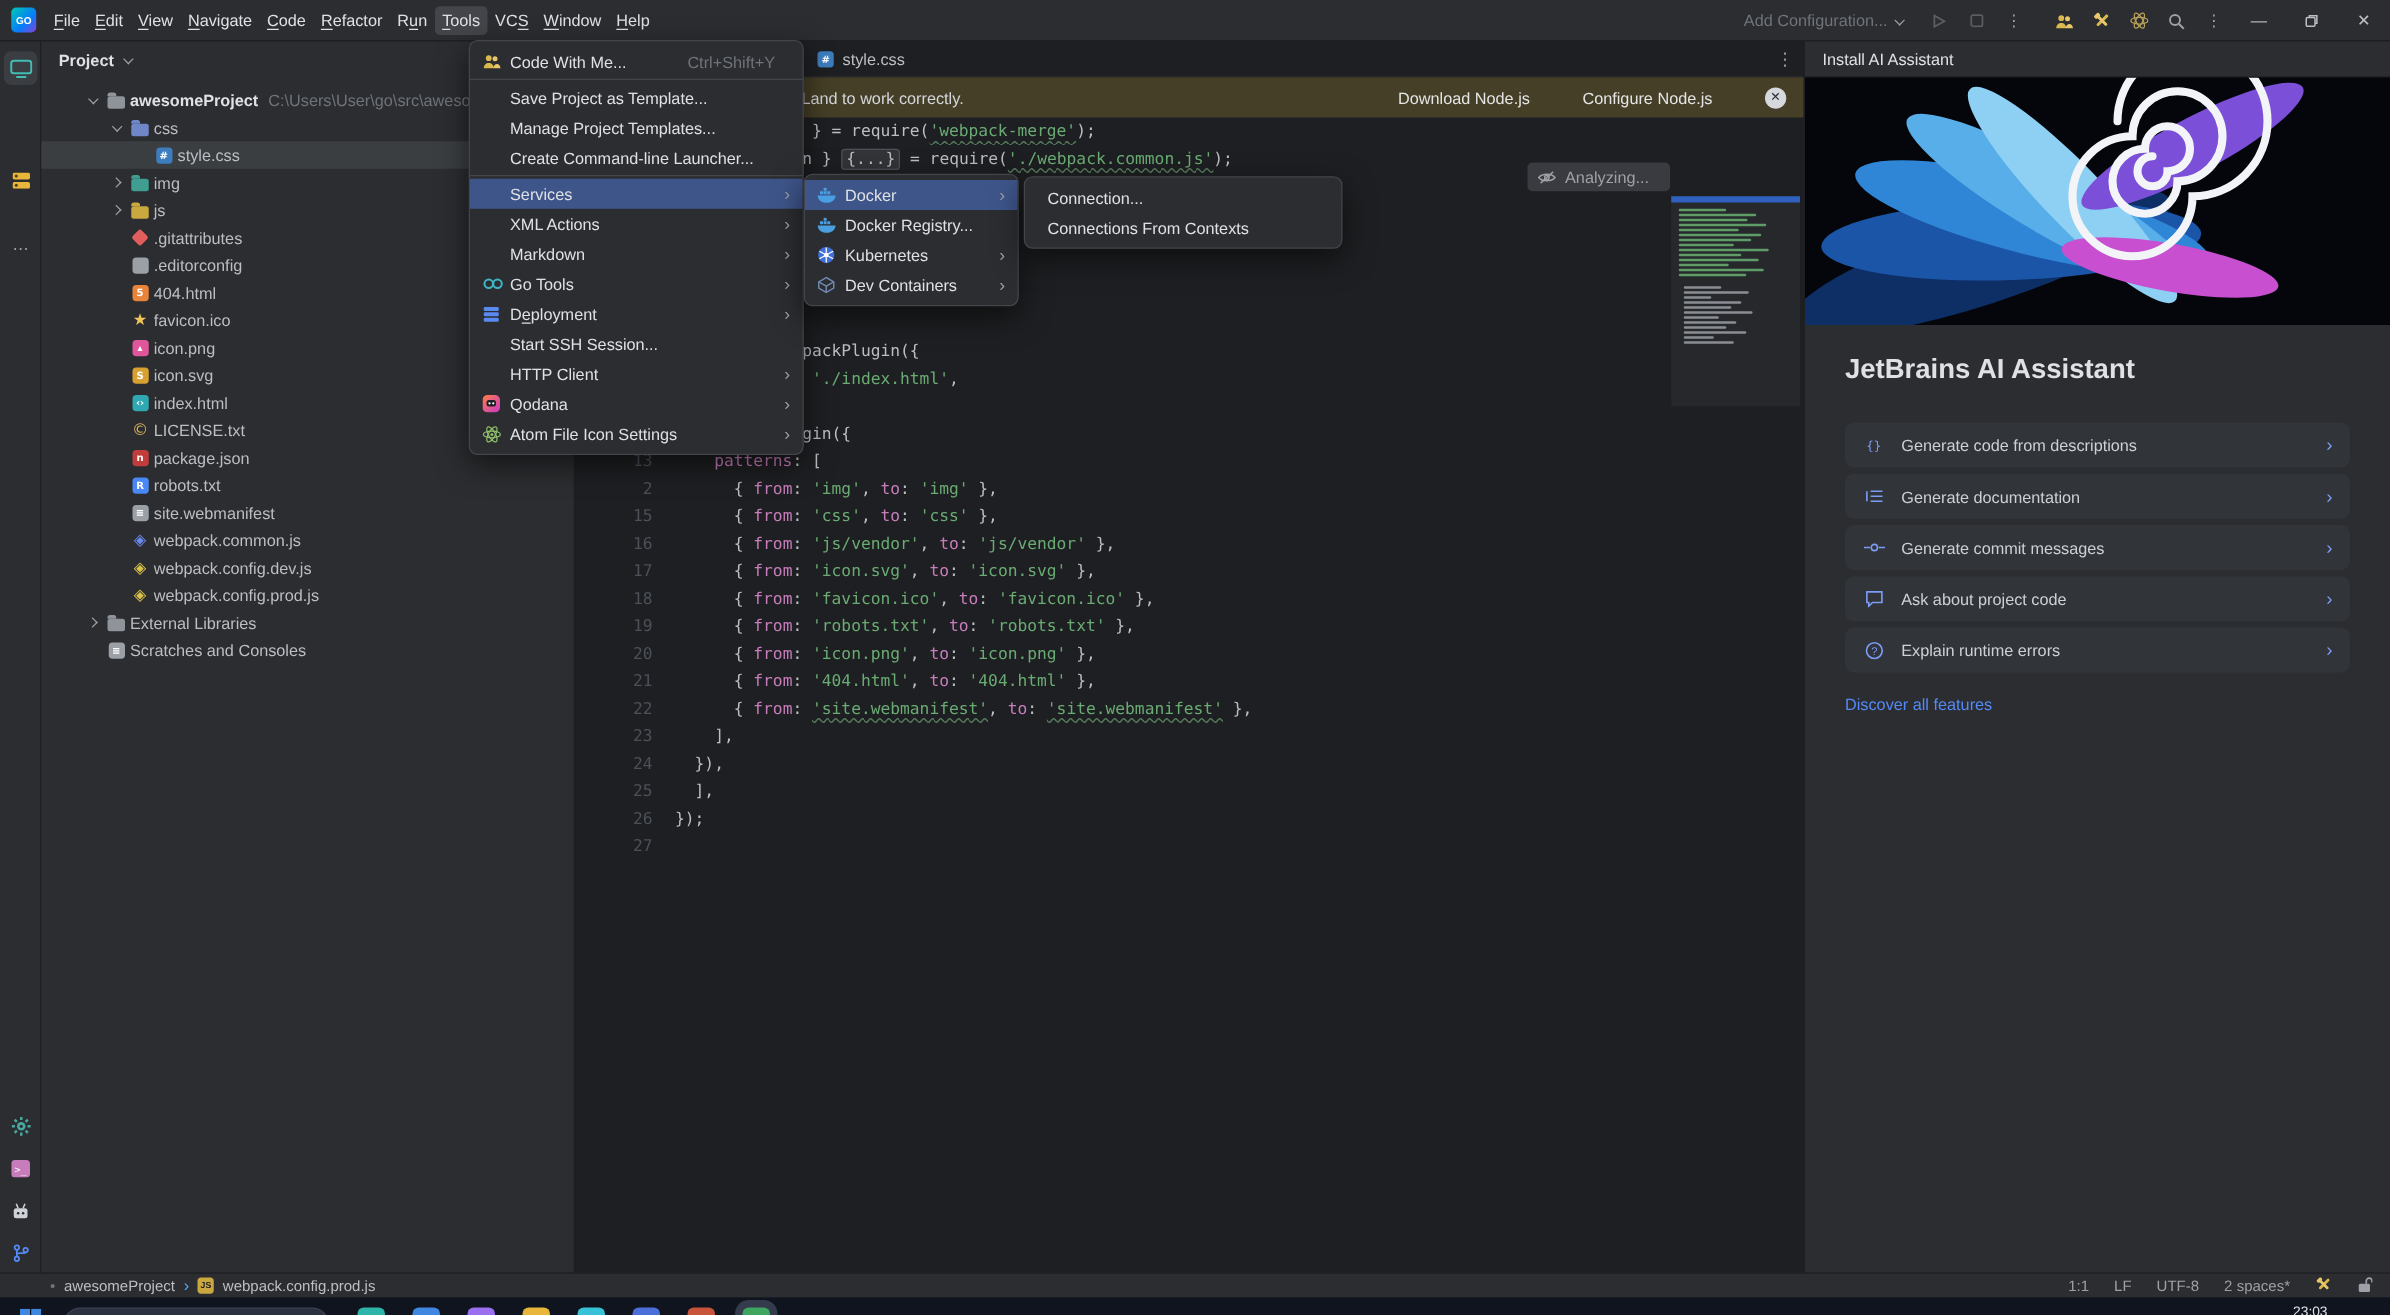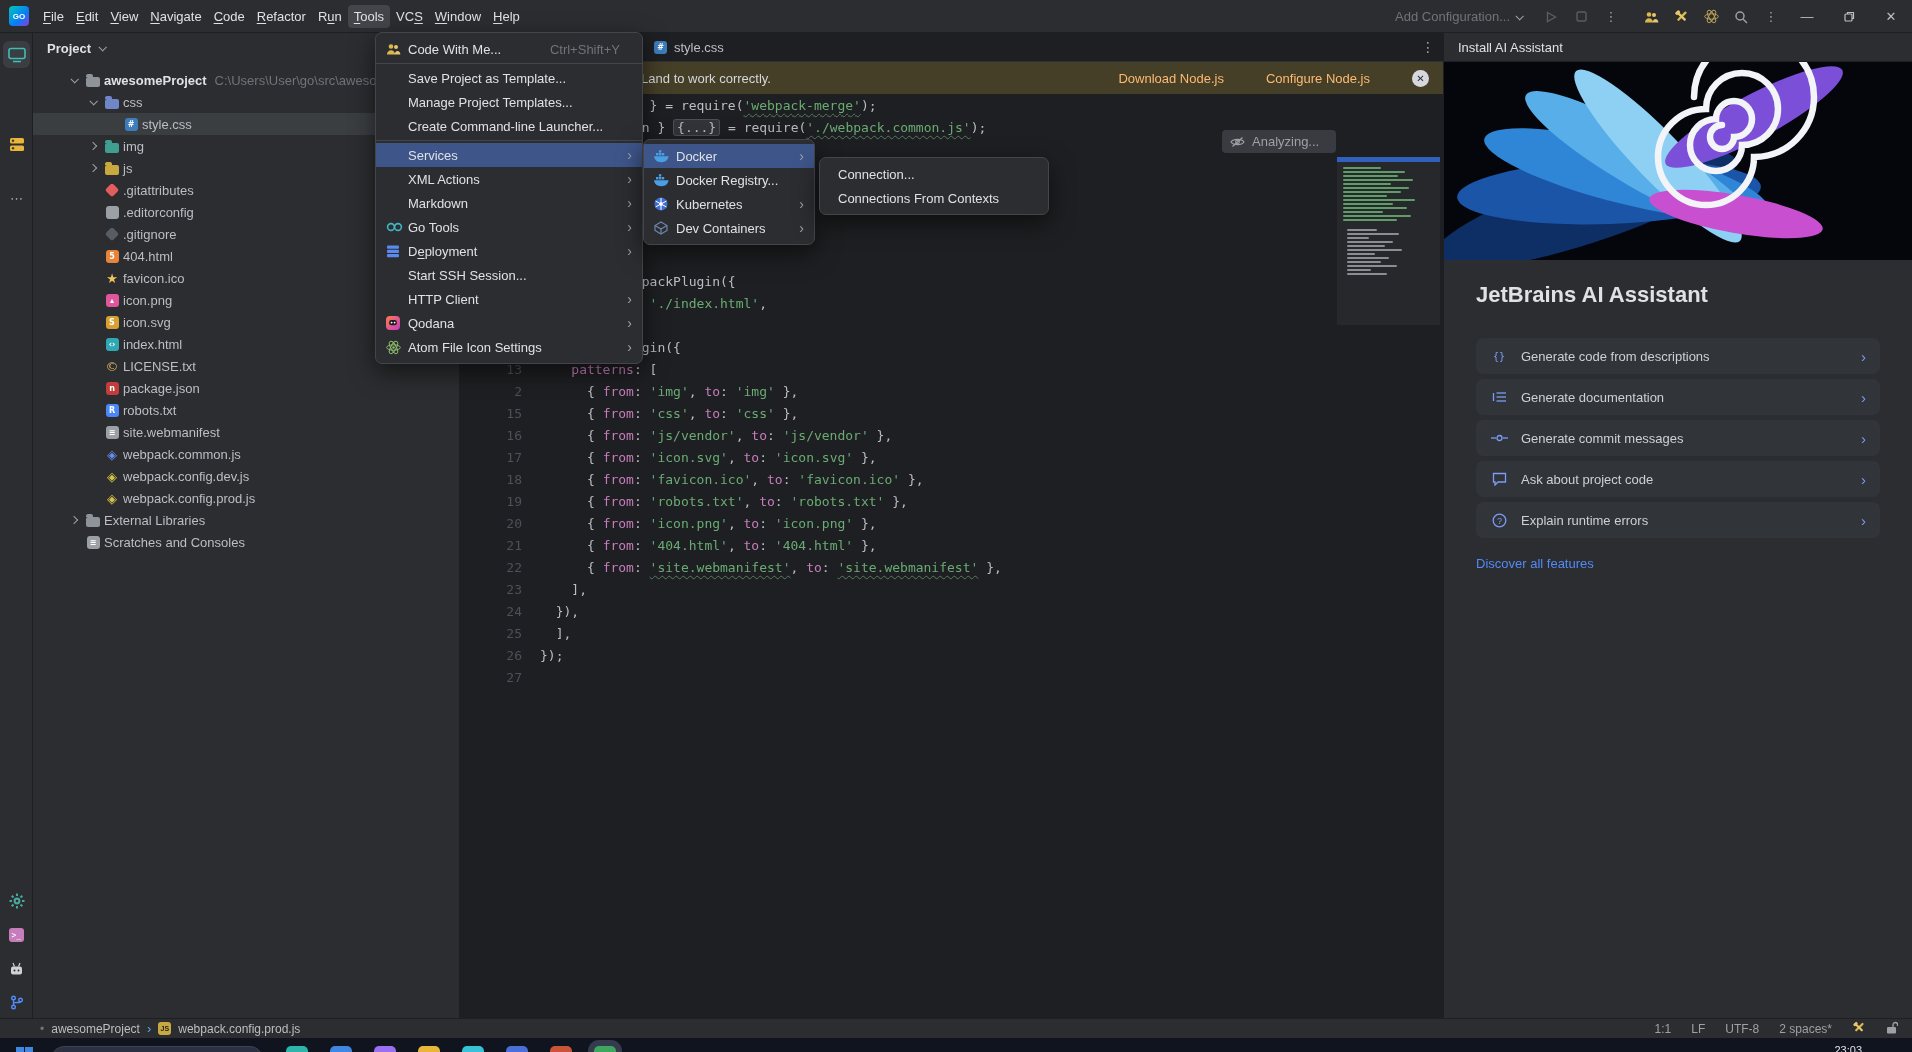--- a/index.html
+++ b/index.html
@@ -52,41 +52,41 @@
   .ic-folder:before { content:""; position:absolute; left:0; top:-3px; width:7px; height:3px; border-radius:2px 2px 0 0; background:inherit; }
   
   #editor { position:absolute; left:460px; top:33px; width:983px; height:985px; background:#1e1f22; }
   #tabbar { height:29px; border-bottom:1px solid #303134; display:flex; align-items:center; position:relative; }
   #tab1 { margin-left:184px; display:flex; align-items:center; gap:7px; padding:0 10px; height:100%; }
   #tab-kebab { position:absolute; right:8px; color:#9da0a6; font-size:14px; }
   #banner { position:absolute; left:0; top:29px; width:983px; height:32px; background:#453f27;
     display:flex; align-items:center; color:#d5d7db; }
   #banner-text { position:absolute; left:33px; white-space:nowrap; }
   #banner-links { position:absolute; right:14px; display:flex; align-items:center; gap:42px; }
-  .blink { color:#fdba74; }
+  .blink { color:#e5e5e5; }
   #banner-close { width:17px; height:17px; border-radius:50%; background:#d6d8dd; color:#2b2d30;
     font-size:10px; display:flex; align-items:center; justify-content:center; }
   #code-pane { position:absolute; left:0; top:61px; right:0; bottom:0; font-family:"DejaVu Sans Mono","Liberation Mono",monospace; font-size:13px; }
   .ln { position:absolute; left:0; width:62px; height:22px; line-height:22px; text-align:right; color:#4b5059; }
   .cl { position:absolute; left:80px; height:22px; line-height:22px; white-space:pre; color:#bcbec4; }
   .str { color:#6aab73; }
   .str.sq { text-decoration:underline wavy #567b5c 1px; text-underline-offset:3px; }
   .key { color:#c77dbb; }
   .fold { background:#323438; border:1px solid #4b5059; border-radius:3px; padding:0 3px; color:#bcbec4; }
   #analyzing { position:absolute; left:762px; top:36px; width:114px; height:23px; background:#393b40;
     border-radius:4px; display:flex; align-items:center; gap:7px; padding:0 8px; color:#9da0a6; font-family:"Liberation Sans",sans-serif; }
   #minimap { position:absolute; left:877px; top:63px; width:103px; height:168px; background:#26282c; }
   #mm-viewport { position:absolute; left:0; top:0; width:100%; height:5px; background:#3574f0; opacity:.75; }
   .mmbar { position:absolute; height:2px; border-radius:1px; }
   
   .popup { position:absolute; background:#2b2d30; border:1px solid #43454a; border-radius:7px;
     box-shadow:0 8px 24px rgba(0,0,0,.55); padding:4px 0; z-index:60; }
   #tools-menu { left:375px; top:32px; width:268px; }
   #services-menu { left:643px; top:139px; width:172px; }
-  #docker-menu { left:819px; top:157px; width:230px; }
+  #docker-menu { left:819px; top:141px; width:255px; }
   .mitem { height:24px; display:flex; align-items:center; padding:0 10px; color:#dfe1e5; }
   .mitem.selected { background:#3e558a; }
   .mico { width:22px; display:flex; align-items:center; flex:none; }
   .mlabel { flex:1; white-space:nowrap; }
   .mlabel u { text-underline-offset:2px; }
   .mshort { color:#6f737a; margin-left:18px; }
   .marrow { width:12px; text-align:right; color:#9da0a6; font-size:14px; line-height:14px; }
   .msep { height:1px; background:#43454a; margin:2px 0; }
   
   #ai { position:absolute; left:1443px; top:33px; width:469px; height:985px; background:#2b2d30; border-left:1px solid #1e1f22; }
@@ -319,27 +319,20 @@
             <span class="ic-diamond" style="background:#e25d5d;"></span>
           </span>
           <span class="t-label">.gitattributes</span>
         </div>
         <div class="trow" style="padding-left: 51px;">
           <span class="t-chev"></span>
           <span class="t-ico">
             <span class="ic-sq" style="background:#9aa0a6;"></span>
           </span>
           <span class="t-label">.editorconfig</span>
-        </div>
-        <div class="trow" style="padding-left: 51px;">
-          <span class="t-chev"></span>
-          <span class="t-ico">
-            <span class="ic-diamond" style="background:#585c64;"></span>
-          </span>
-          <span class="t-label">.gitignore</span>
         </div>
         <div class="trow" style="padding-left: 51px;">
           <span class="t-chev"></span>
           <span class="t-ico">
             <span class="ic-sq" style="background:#e8833a;">5</span>
           </span>
           <span class="t-label">404.html</span>
         </div>
         <div class="trow" style="padding-left: 51px;">
           <span class="t-chev"></span>

